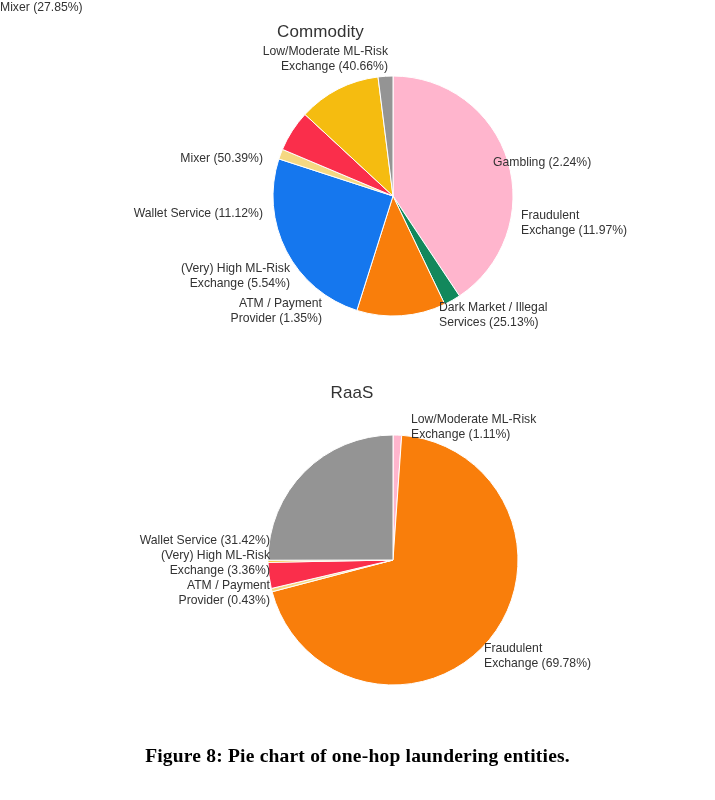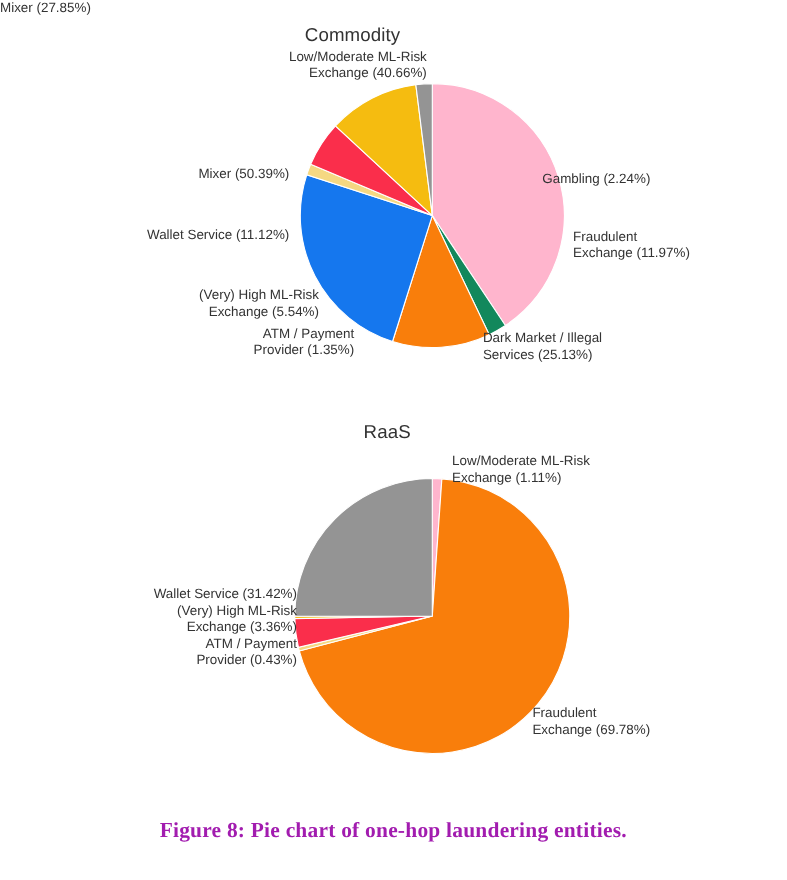--- a/index.html
+++ b/index.html
@@ -60,21 +60,21 @@
   .lbl-center{ text-align: center; }
   .caption {
     position: absolute;
     left: 0;
     width: 715px;
     top: 745px;
     text-align: center;
     font-family: "Liberation Serif", serif;
     font-weight: bold;
     font-size: 19.5px;
-    color: #a21caf;
+    color: #000000;
     letter-spacing: 0.2px;
   }
 </style>
 </head>
 <body>
 
 <div class="figure-canvas">
 
   <svg class="pie-svg" id="pie-layer" viewBox="0 0 715 800" preserveAspectRatio="none" aria-hidden="true">
       <path d="M 393 196 L 393.00 76.00 A 120 120 0 0 1 459.45 295.92 Z" fill="#ffb5cd" stroke="#ffffff" stroke-width="1"></path>

